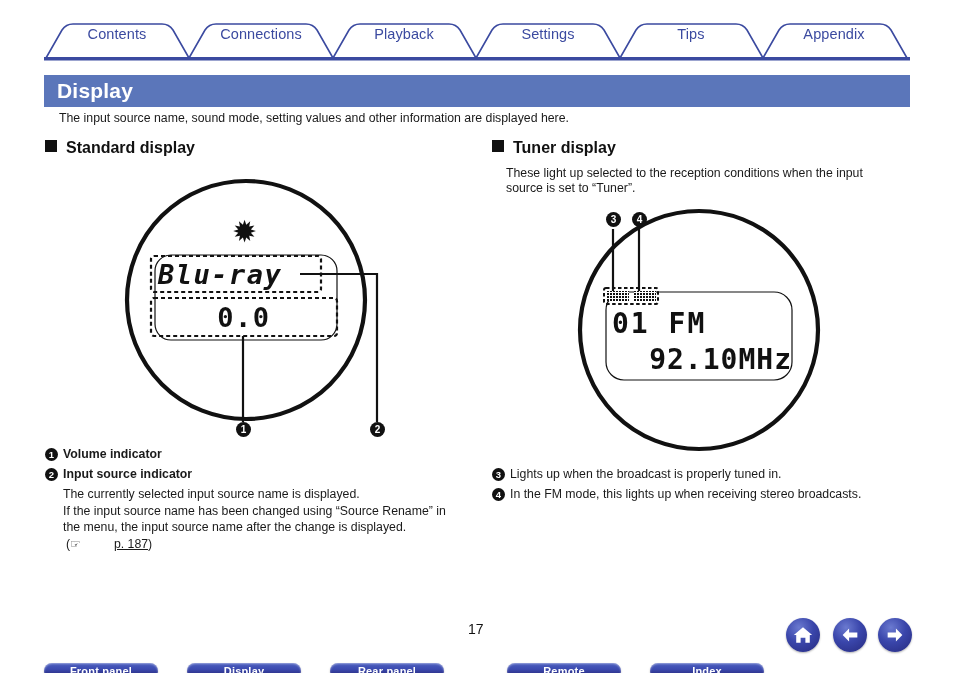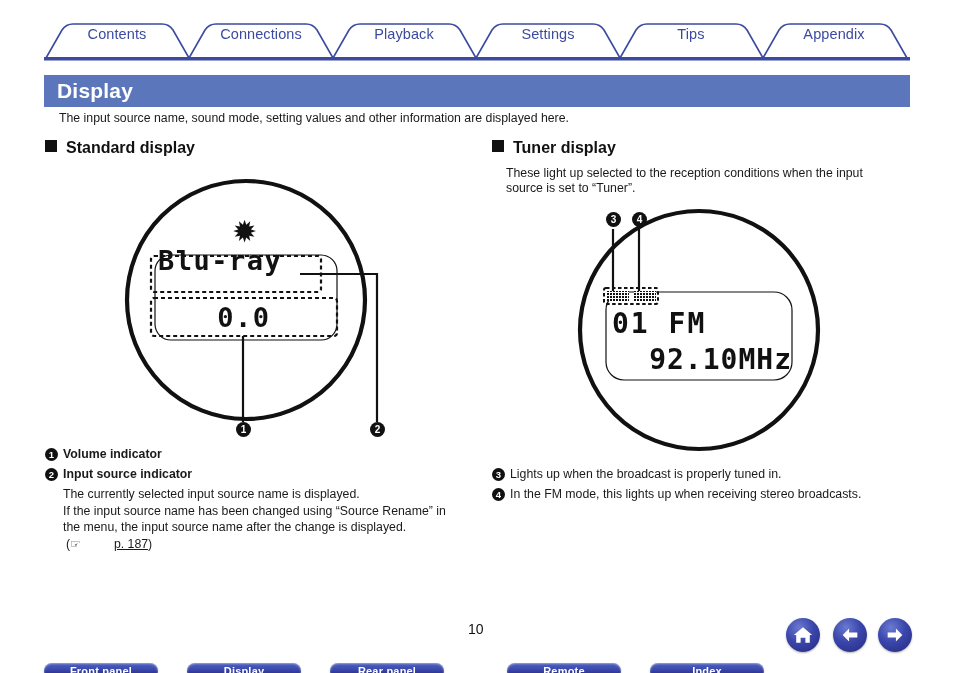--- a/index.html
+++ b/index.html
@@ -131,21 +131,21 @@
 
   <rect x="151" y="298" width="186" height="38" rx="3" ry="3" fill="none" stroke="#111" stroke-width="2.2" stroke-dasharray="4,3"></rect>
 
   <line x1="243" y1="336" x2="243" y2="422" stroke="#111" stroke-width="2.2"></line>
 
   <polyline points="300,274 377,274 377,422" fill="none" stroke="#111" stroke-width="2.2"></polyline>
 </svg>
 
 <div style="position:absolute;left:232px;top:217px;font-size:30px;line-height:30px;color:#111;font-family:'DejaVu Sans',sans-serif;">✹</div>
 
-<div style="position:absolute;left:158px;top:244px;width:160px;height:32px;display:flex;align-items:center;">
+<div style="position:absolute;left:158px;top:258px;width:160px;height:32px;display:flex;align-items:center;font-style:italic;">
   <span style="font-family:'DejaVu Sans Mono',monospace;font-size:27px;font-weight:bold;letter-spacing:1.5px;color:#111;
                -webkit-text-stroke:0px;">Blu-ray</span>
 </div>
 <div style="position:absolute;left:158px;top:300px;width:172px;height:34px;display:flex;align-items:center;justify-content:center;">
   <span style="font-family:'DejaVu Sans Mono',monospace;font-size:27px;font-weight:bold;letter-spacing:1.5px;color:#111;">0.0</span>
 </div>
 
 <div style="position:absolute;left:236px;top:422px;width:15px;height:15px;border-radius:50%;background:#111;color:#fff;
             font-size:10px;font-weight:bold;text-align:center;line-height:15px;">1</div>
 <div style="position:absolute;left:370px;top:422px;width:15px;height:15px;border-radius:50%;background:#111;color:#fff;
@@ -206,21 +206,21 @@
 <div class="cl-item" style="left:492px;top:466px">
   <span class="numdot">3</span><span>Lights up when the broadcast is properly tuned in.</span>
 </div>
 <div class="cl-item" style="left:492px;top:486px">
   <span class="numdot">4</span><span>In the FM mode, this lights up when receiving stereo broadcasts.</span>
 </div>
 
 <div class="pillbtn" style="left:44px;top:619px;width:114px">Front panel</div>
 <div class="pillbtn" style="left:187px;top:619px;width:114px">Display</div>
 <div class="pillbtn" style="left:330px;top:619px;width:114px">Rear panel</div>
-<div class="pageno" style="left:468px;top:621px">10</div>
+<div class="pageno" style="left:468px;top:621px">17</div>
 <div class="pillbtn" style="left:507px;top:619px;width:114px">Remote</div>
 <div class="pillbtn" style="left:650px;top:619px;width:114px">Index</div>
 
 <div class="circbtn" style="left:786px;top:618px">
   <svg width="22" height="22" viewBox="0 0 24 24">
     <path d="M12 3.5 L22 12 L19.4 12 L19.4 20.5 L14.6 20.5 L14.6 15 L9.4 15 L9.4 20.5 L4.6 20.5 L4.6 12 L2 12 Z" fill="#ffffff"></path>
   </svg>
 </div>
 <div class="circbtn" style="left:833px;top:618px">
   <svg width="22" height="22" viewBox="0 0 24 24">

